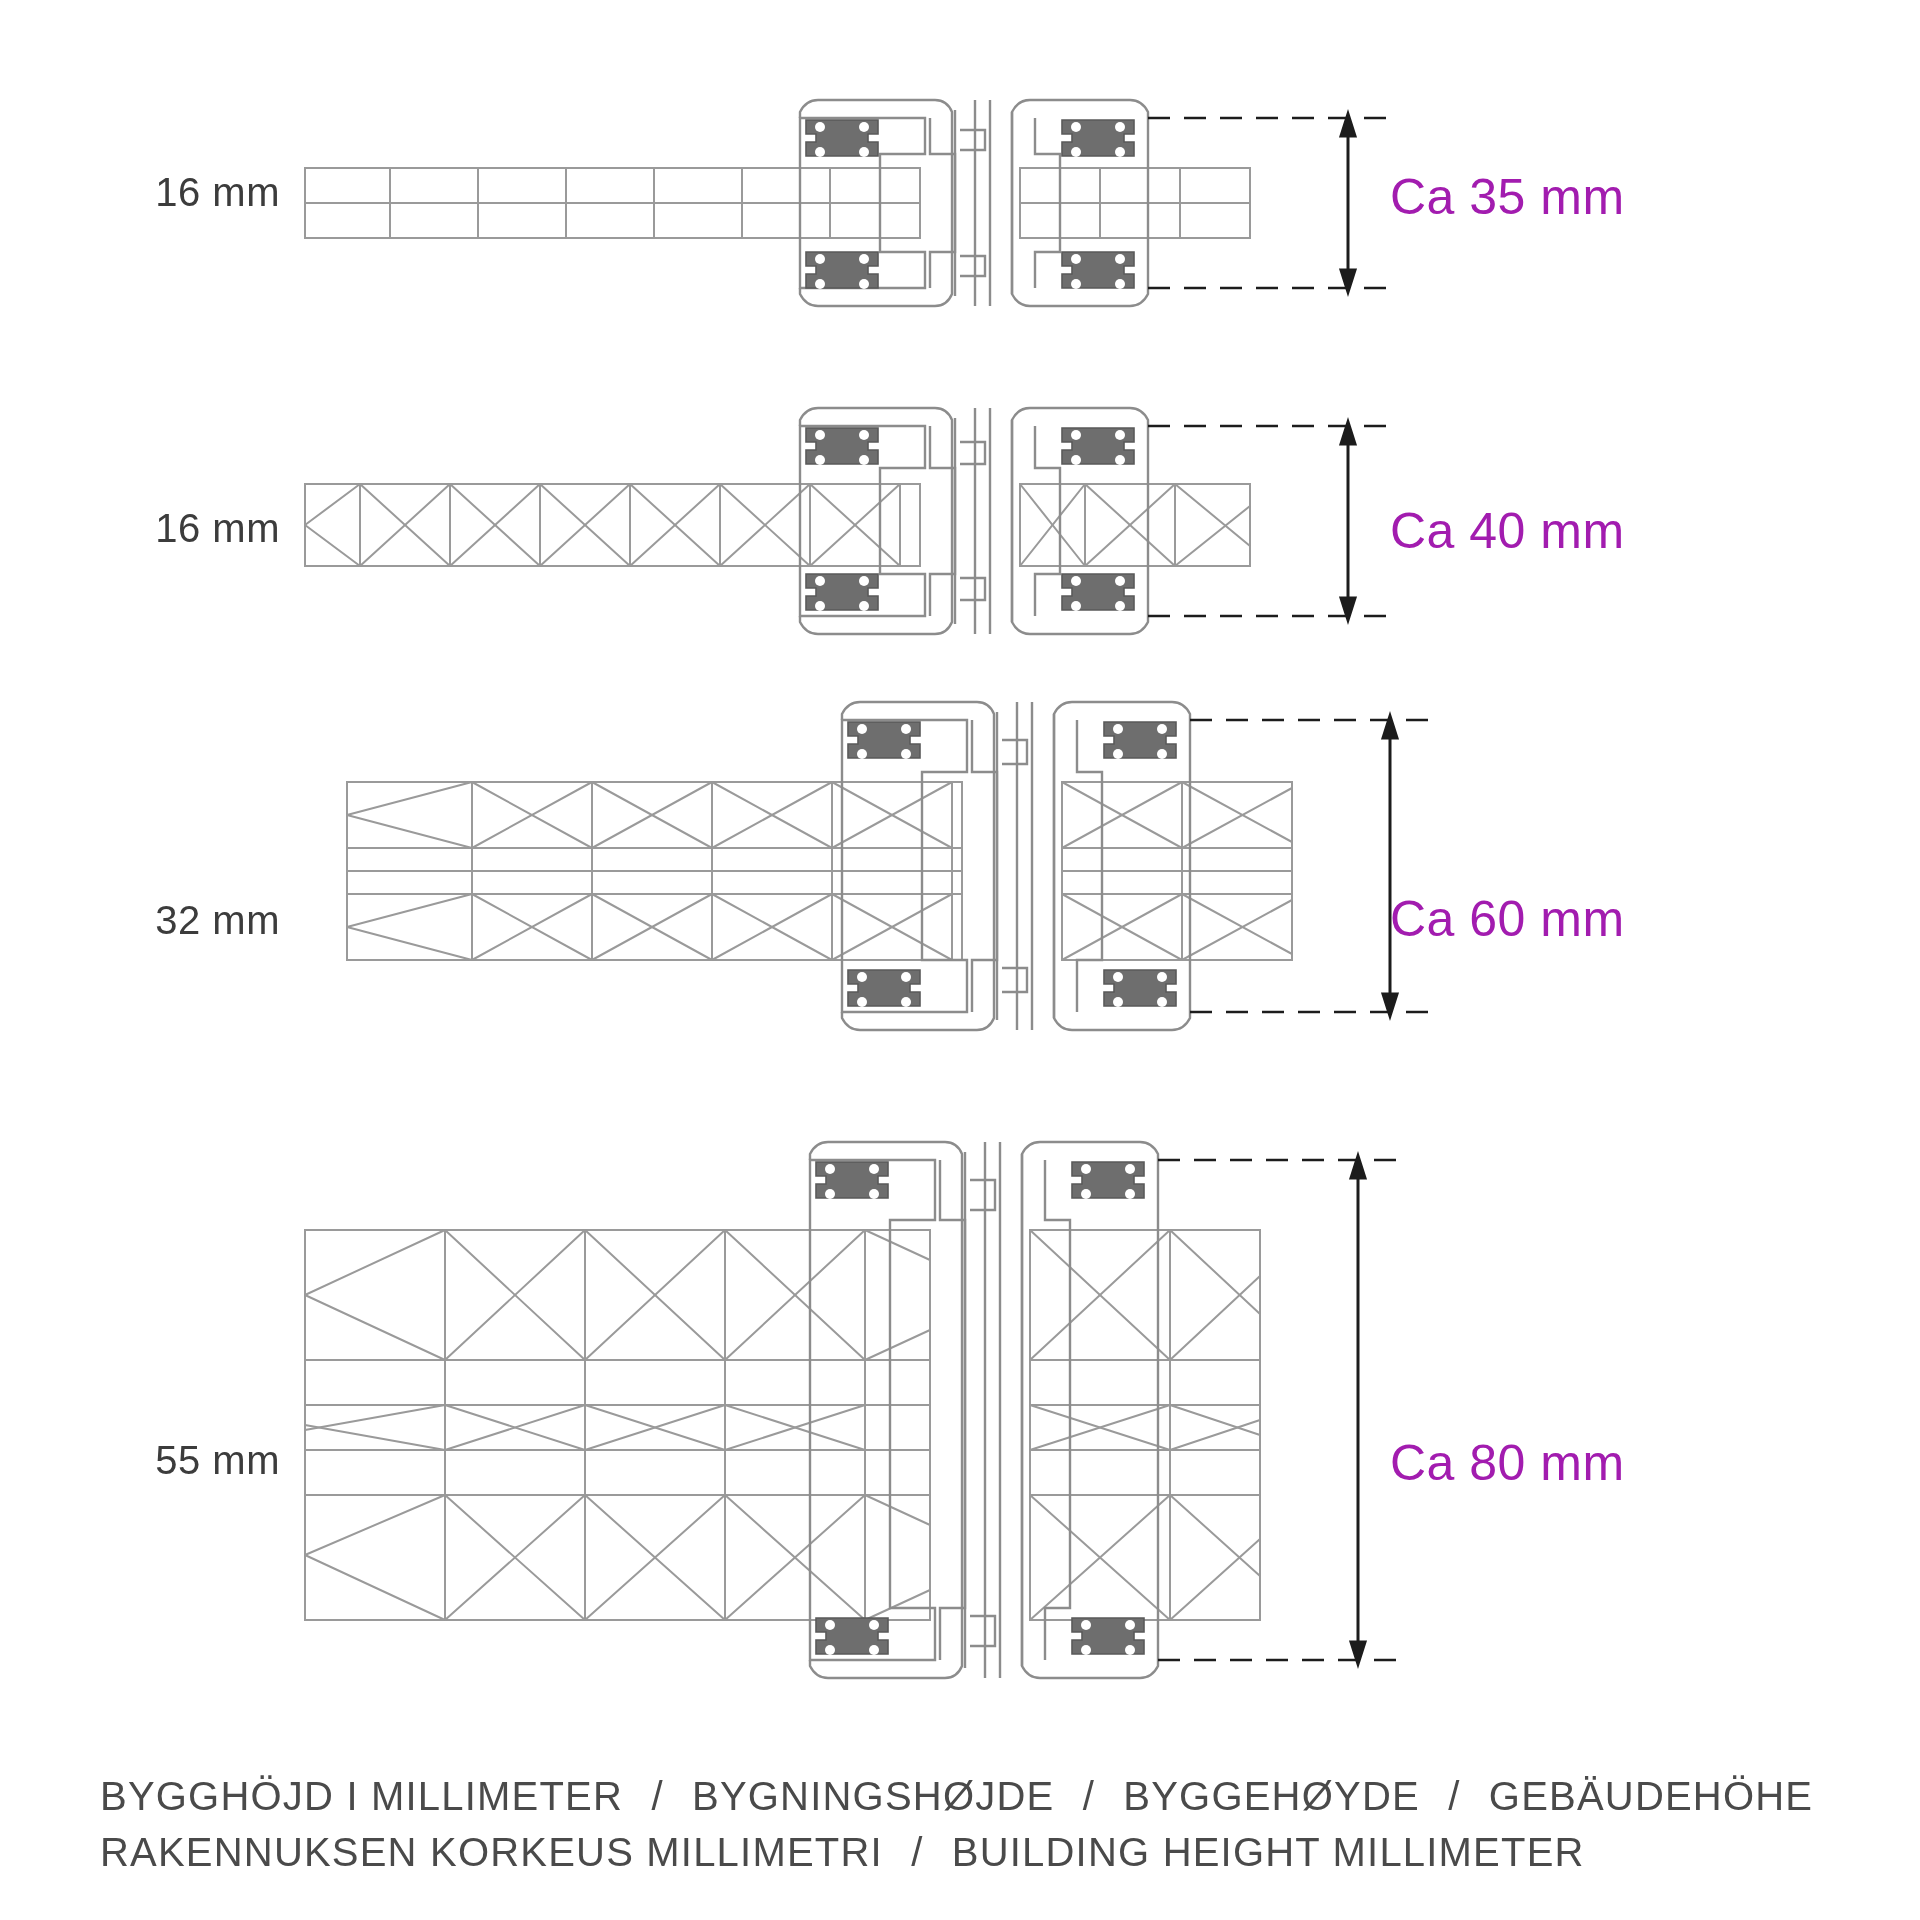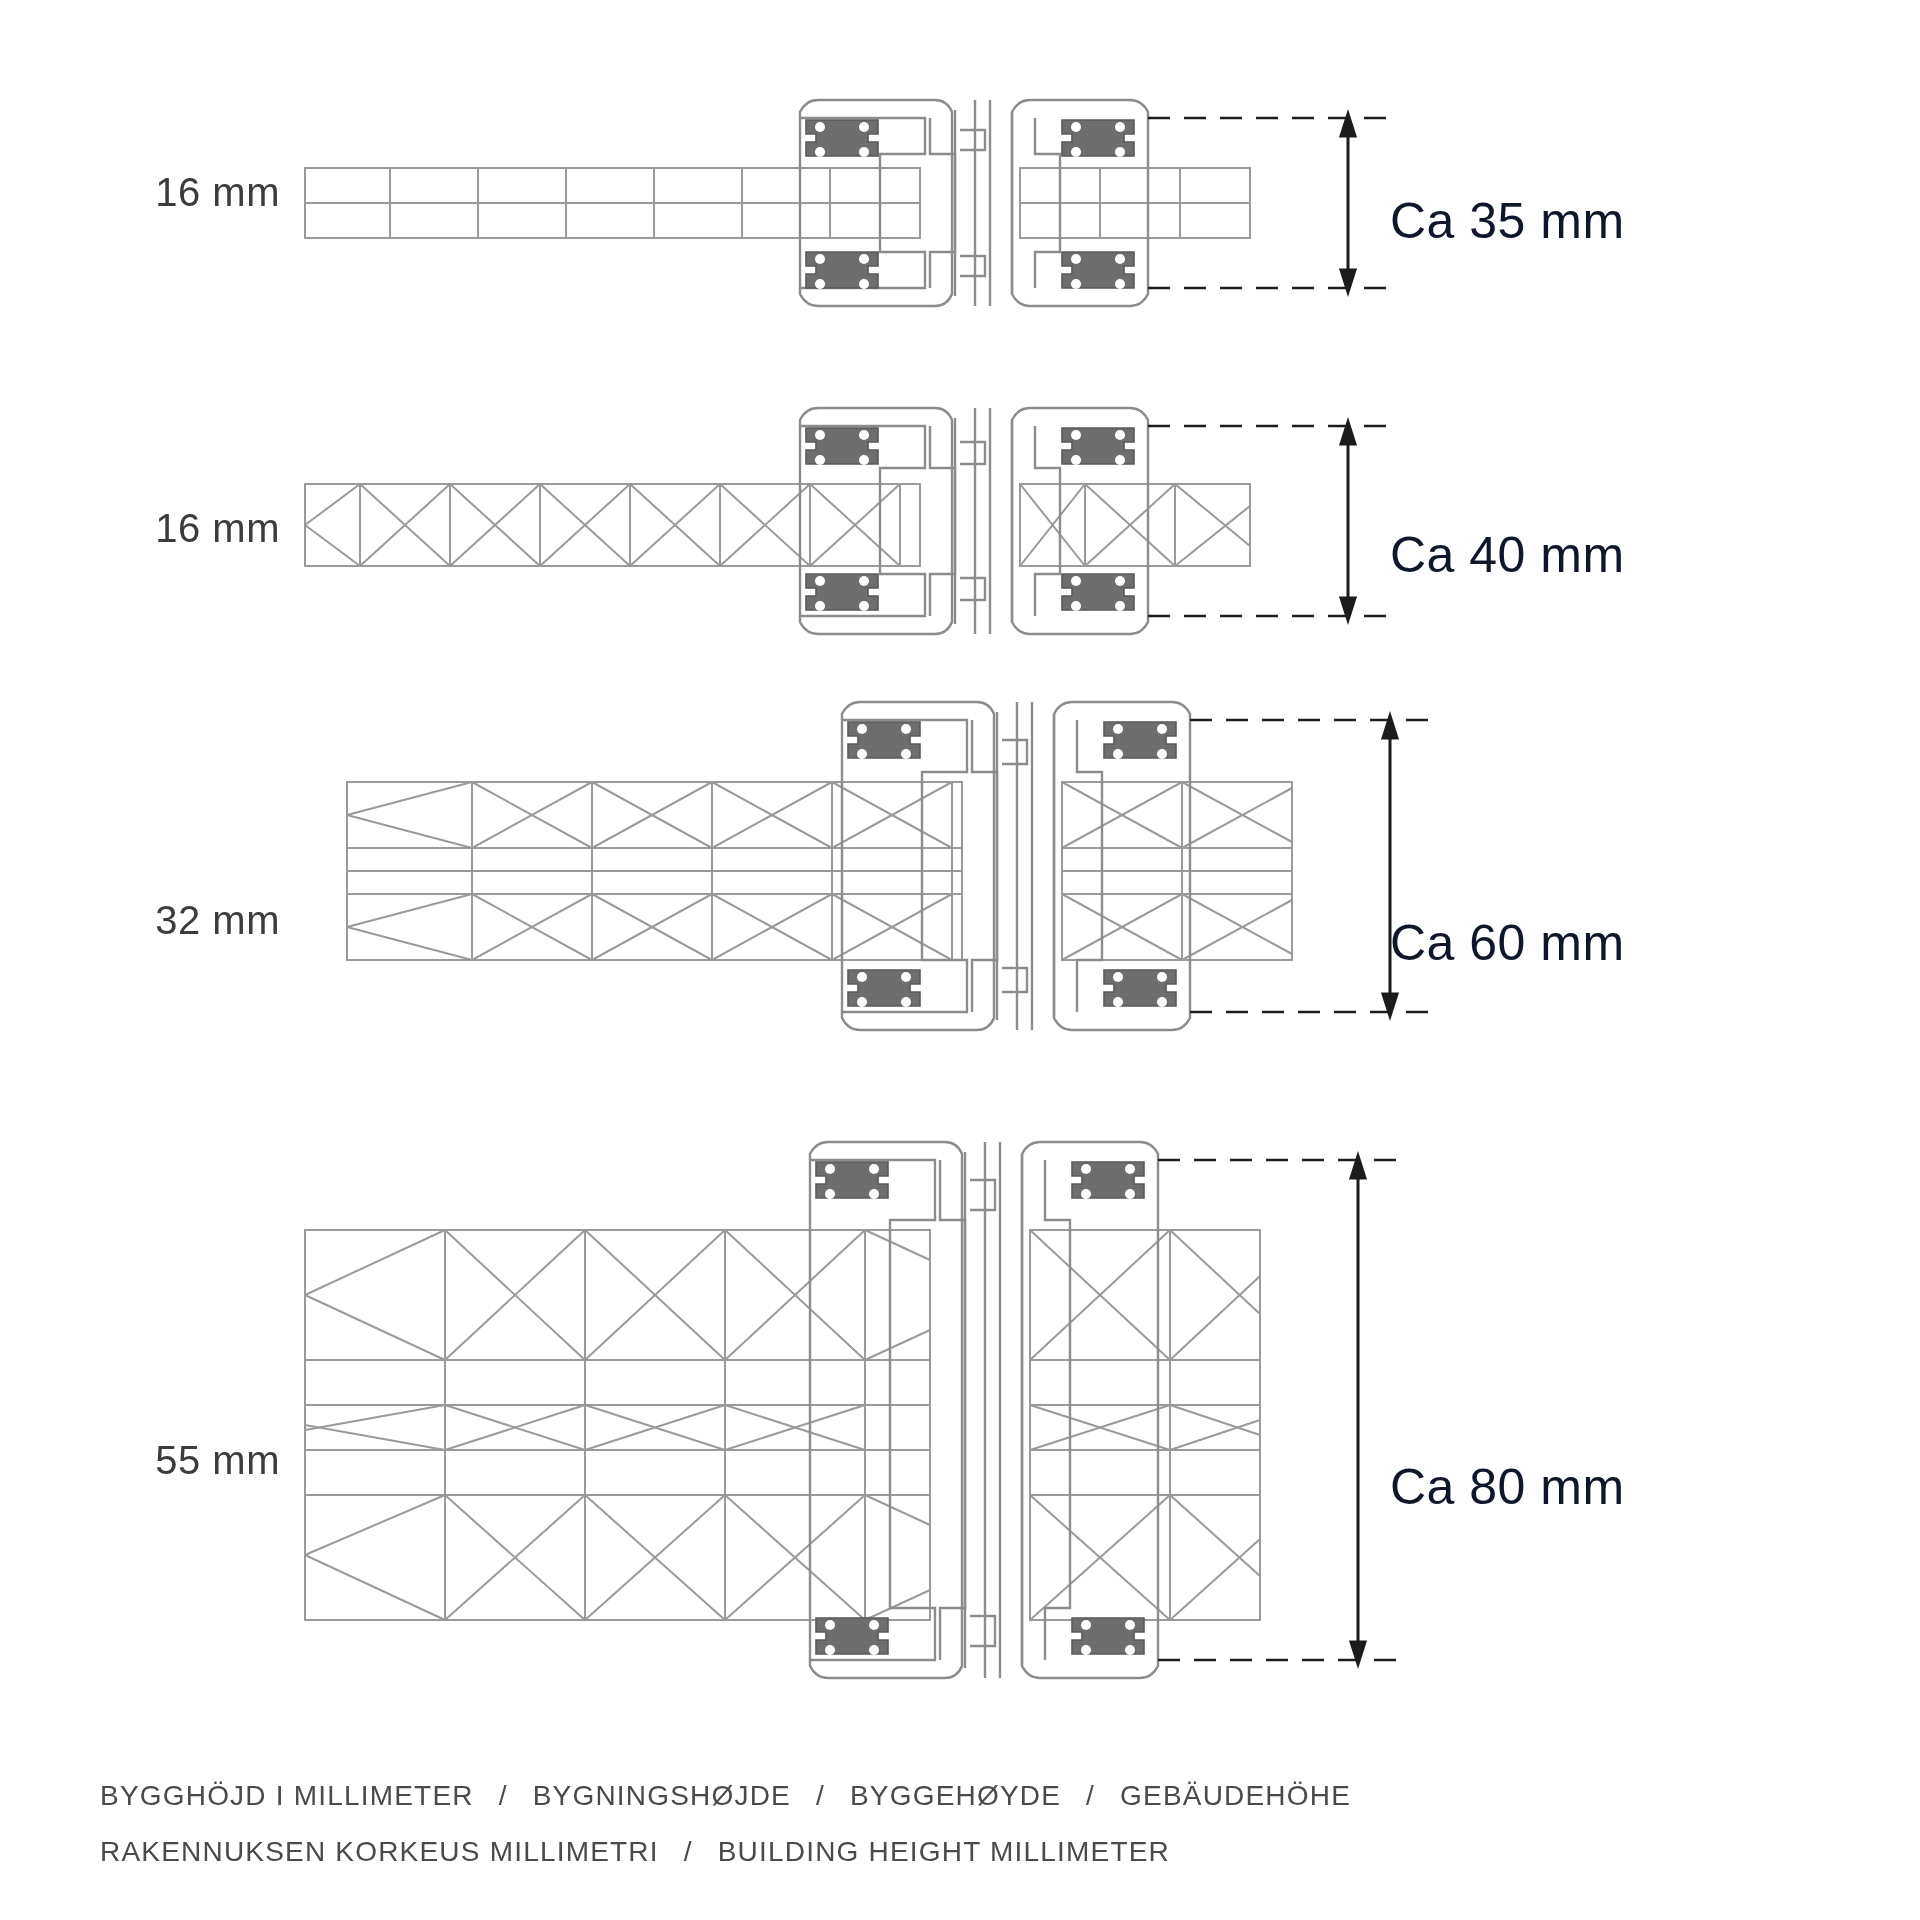--- a/index.html
+++ b/index.html
@@ -32,33 +32,32 @@
     font-size: 40px;
     letter-spacing: 0.5px;
     color: #3c3c3c;
     white-space: nowrap;
   }
   .right-label {
     position: absolute;
     text-align: left;
     font-size: 50px;
     letter-spacing: 0.5px;
-    color: #0f172a;
+    color: #a21caf;
     white-space: nowrap;
-    margin-top: 24px;
   }
   .captions {
     position: absolute;
     left: 100px;
     top: 1768px;
     width: 1760px;
     color: #4a4a4a;
   }
   .cap-line {
-    font-size: 28px;
+    font-size: 40px;
     letter-spacing: 1.2px;
     line-height: 56px;
     white-space: nowrap;
   }
   .cap-line .sep {
     padding: 0 16px;
     color: #4a4a4a;
   }
   svg { display: block; }
 </style>

